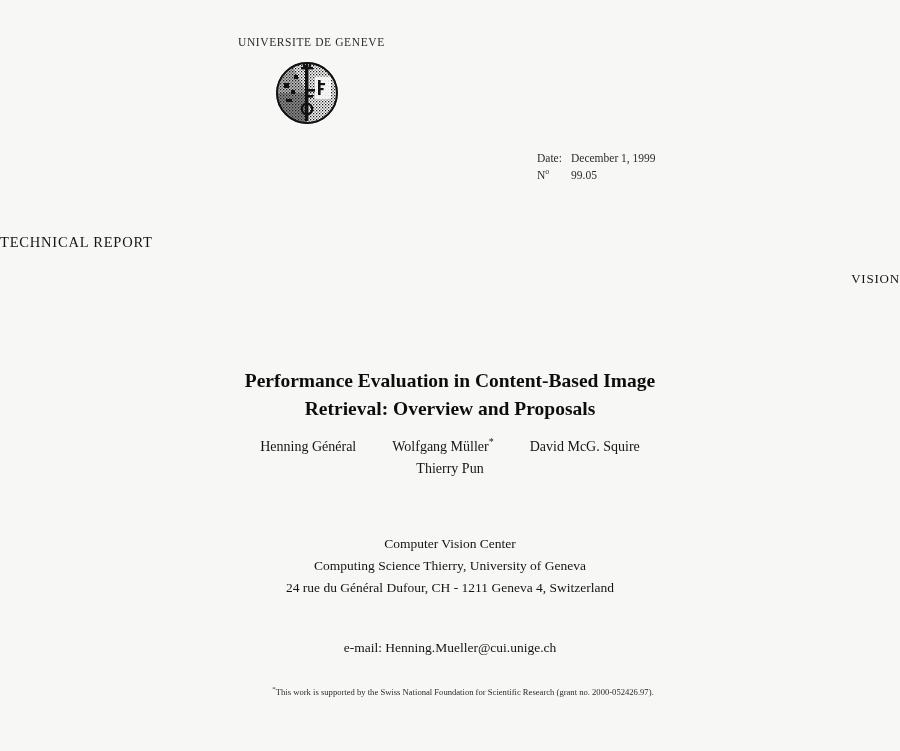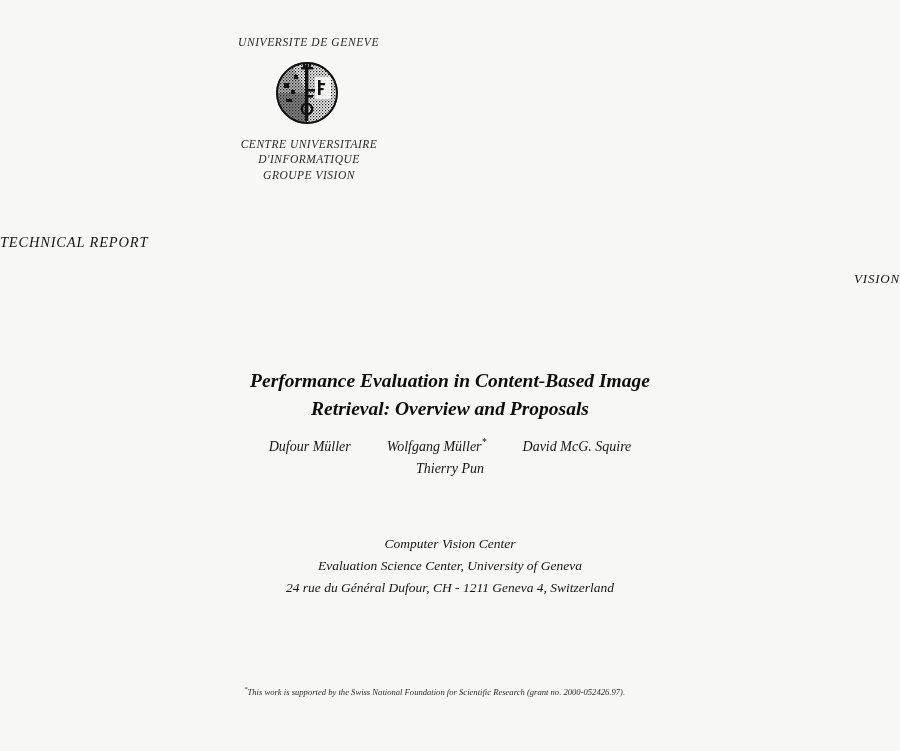--- a/index.html
+++ b/index.html
@@ -12,21 +12,20 @@
     background: #f7f7f5;
     font-family: "Liberation Serif", "DejaVu Serif", serif;
     color: #1a1a1a;
     overflow: hidden;
     position: relative;
   }
   .page {
     position: relative;
     width: 900px;
     height: 548px;
-    font-style: italic;
   }
 
   
   .masthead {
     position: absolute;
     left: 238px;
     top: 36px;
     width: 430px;
   }
   .univ-line {
@@ -169,27 +168,27 @@
     top: 640px;
     width: 600px;
     text-align: center;
     font-size: 13.5px;
     color: #151515;
   }
 
   
   .footnote {
     position: absolute;
-    left: 244px;
+    left: 252px;
     top: 686px;
     width: 422px;
     font-size: 8.6px;
     line-height: 1.5;
     color: #2b2b2b;
-    text-align: left;
+    text-align: center;
   }
   .footnote .ast {
     font-size: 7px;
     vertical-align: super;
     line-height: 0;
   }
 </style>
 </head>
 <body>
 
@@ -238,49 +237,53 @@
           <rect x="17" y="31" width="4" height="4" fill="#111111"></rect>
           <rect x="12" y="40" width="6" height="3" fill="#111111"></rect>
           <rect x="20" y="16" width="4" height="4" fill="#111111"></rect>
 
           <path d="M8 54 a30 30 0 0 0 50 0 L58 64 L8 64 Z" fill="#1a1a1a" opacity="0.35"></path>
         </g>
         <circle cx="33" cy="34" r="30" fill="none" stroke="#111111" stroke-width="1.8"></circle>
       </svg>
     </div>
 
-    <div class="centre-block">
-      <div>CENTRE UNIVERSITAIRE</div>
-      <div>D'INFORMATIQUE</div>
-      <div>GROUPE VISION</div>
-    </div>
-  </div>
-
+  </div>
+
+  <div class="docmeta">
+    <div class="row">
+      <span class="lbl">Date:</span><span>December 1, 1999</span>
+    </div>
+    <div class="row">
+      <span class="lbl"><span>N</span><span class="sup">o</span></span><span>99.05</span>
+    </div>
+  </div>
 
   <div class="reporttype">TECHNICAL REPORT</div>
   <div class="reportsubject">VISION</div>
 
   <div class="title">
     <span class="l1">Performance Evaluation in Content-Based Image</span>
     <span class="l2">Retrieval: Overview and Proposals</span>
   </div>
 
   <div class="authors">
     <div class="row1">
-      <span>Dufour Müller</span><span class="gap"></span><span>Wolfgang Müller</span><span class="ast">*</span><span class="gap"></span><span>David McG. Squire</span>
+      <span>Henning Général</span><span class="gap"></span><span>Wolfgang Müller</span><span class="ast">*</span><span class="gap"></span><span>David McG. Squire</span>
     </div>
     <div class="row2">
       <span>Thierry Pun</span>
     </div>
   </div>
 
   <div class="affiliation">
     <div>Computer Vision Center</div>
-    <div>Evaluation Science Center, University of Geneva</div>
+    <div>Computing Science Thierry, University of Geneva</div>
     <div>24 rue du Général Dufour, CH - 1211 Geneva 4, Switzerland</div>
   </div>
 
+  <div class="email">e-mail: Henning.Mueller@cui.unige.ch</div>
 
   <div class="footnote">
     <span class="ast">*</span><span>This work is supported by the Swiss National Foundation for Scientific Research (grant no. 2000-052426.97).</span>
   </div>
 
 </div>
 
 </body></html>

